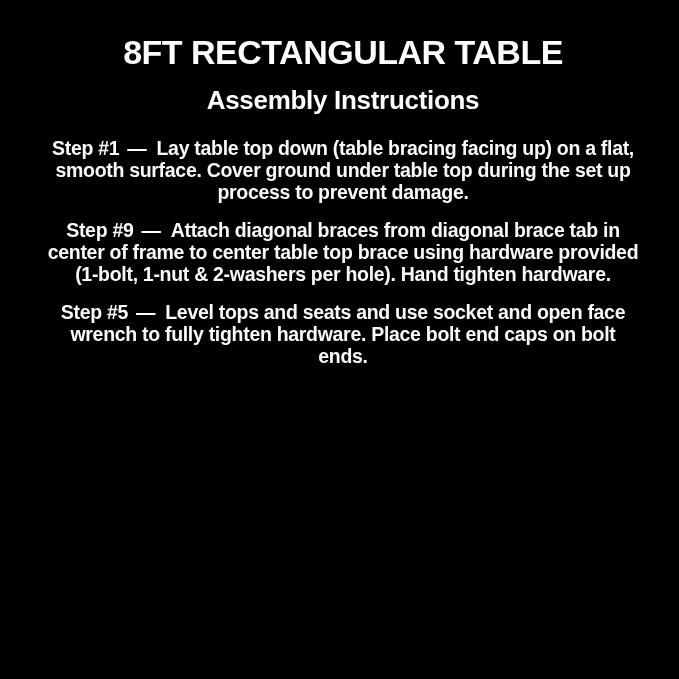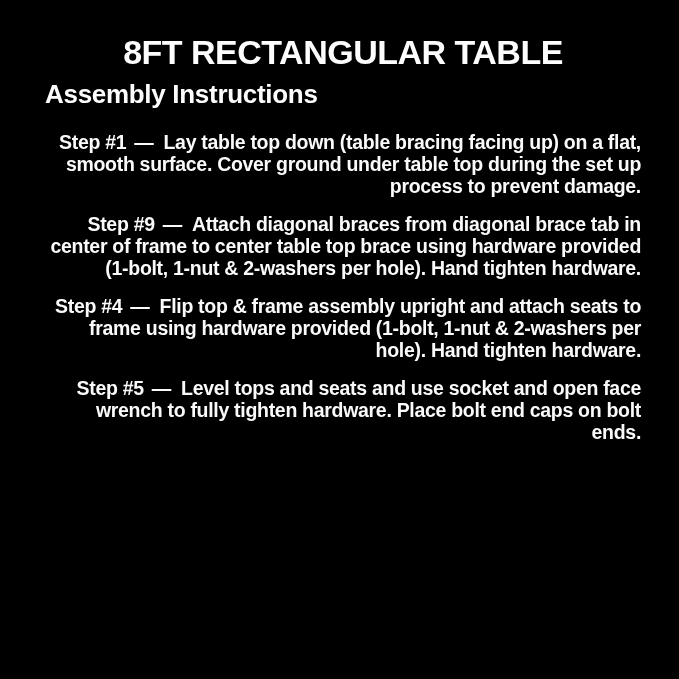--- a/index.html
+++ b/index.html
@@ -21,51 +21,51 @@
   }
   .page-title {
     margin: 0;
     text-align: center;
     font-size: 34px;
     line-height: 1.12;
     letter-spacing: -0.5px;
     color: #fdfdfd;
   }
   .page-subtitle {
-    margin: 9px 0 0 0;
+    margin: 15px 0 0 0;
+    text-align: center;
     font-size: 26px;
     line-height: 1.15;
     letter-spacing: -0.3px;
     color: #fdfdfd;
   }
   .steps {
     margin-top: 21px;
   }
   .step {
     margin: 0 0 16px 0;
     font-size: 19.5px;
     line-height: 22px;
     letter-spacing: -0.3px;
-    text-align: right;
+    text-align: center;
     color: #fafafa;
   }
   .step .dash {
     margin: 0 10px 0 8px;
   }
 </style>
 </head>
 <body>
 
 <div class="poster">
   <h1 class="page-title">8FT RECTANGULAR TABLE</h1>
   <h2 class="page-subtitle">Assembly Instructions</h2>
 
   <div class="steps">
     <p class="step"><span class="label">Step #1</span><span class="dash">—</span><span class="text">Lay table top down (table bracing facing up) on a flat, smooth surface. Cover ground under table top during the set up process to prevent damage.</span></p>
 
 
     <p class="step"><span class="label">Step #9</span><span class="dash">—</span><span class="text">Attach diagonal braces from diagonal brace tab in center of frame to center table top brace using hardware provided (1-bolt, 1-nut &amp; 2-washers per hole). Hand tighten hardware.</span></p>
 
-    <p class="step"><span class="label">Step #4</span><span class="dash">—</span><span class="text">Flip top &amp; frame assembly upright and attach seats to frame using hardware provided (1-bolt, 1-nut &amp; 2-washers per hole). Hand tighten hardware.</span></p>
 
     <p class="step"><span class="label">Step #5</span><span class="dash">—</span><span class="text">Level tops and seats and use socket and open face wrench to fully tighten hardware. Place bolt end caps on bolt ends.</span></p>
   </div>
 </div>
 
 </body></html>

